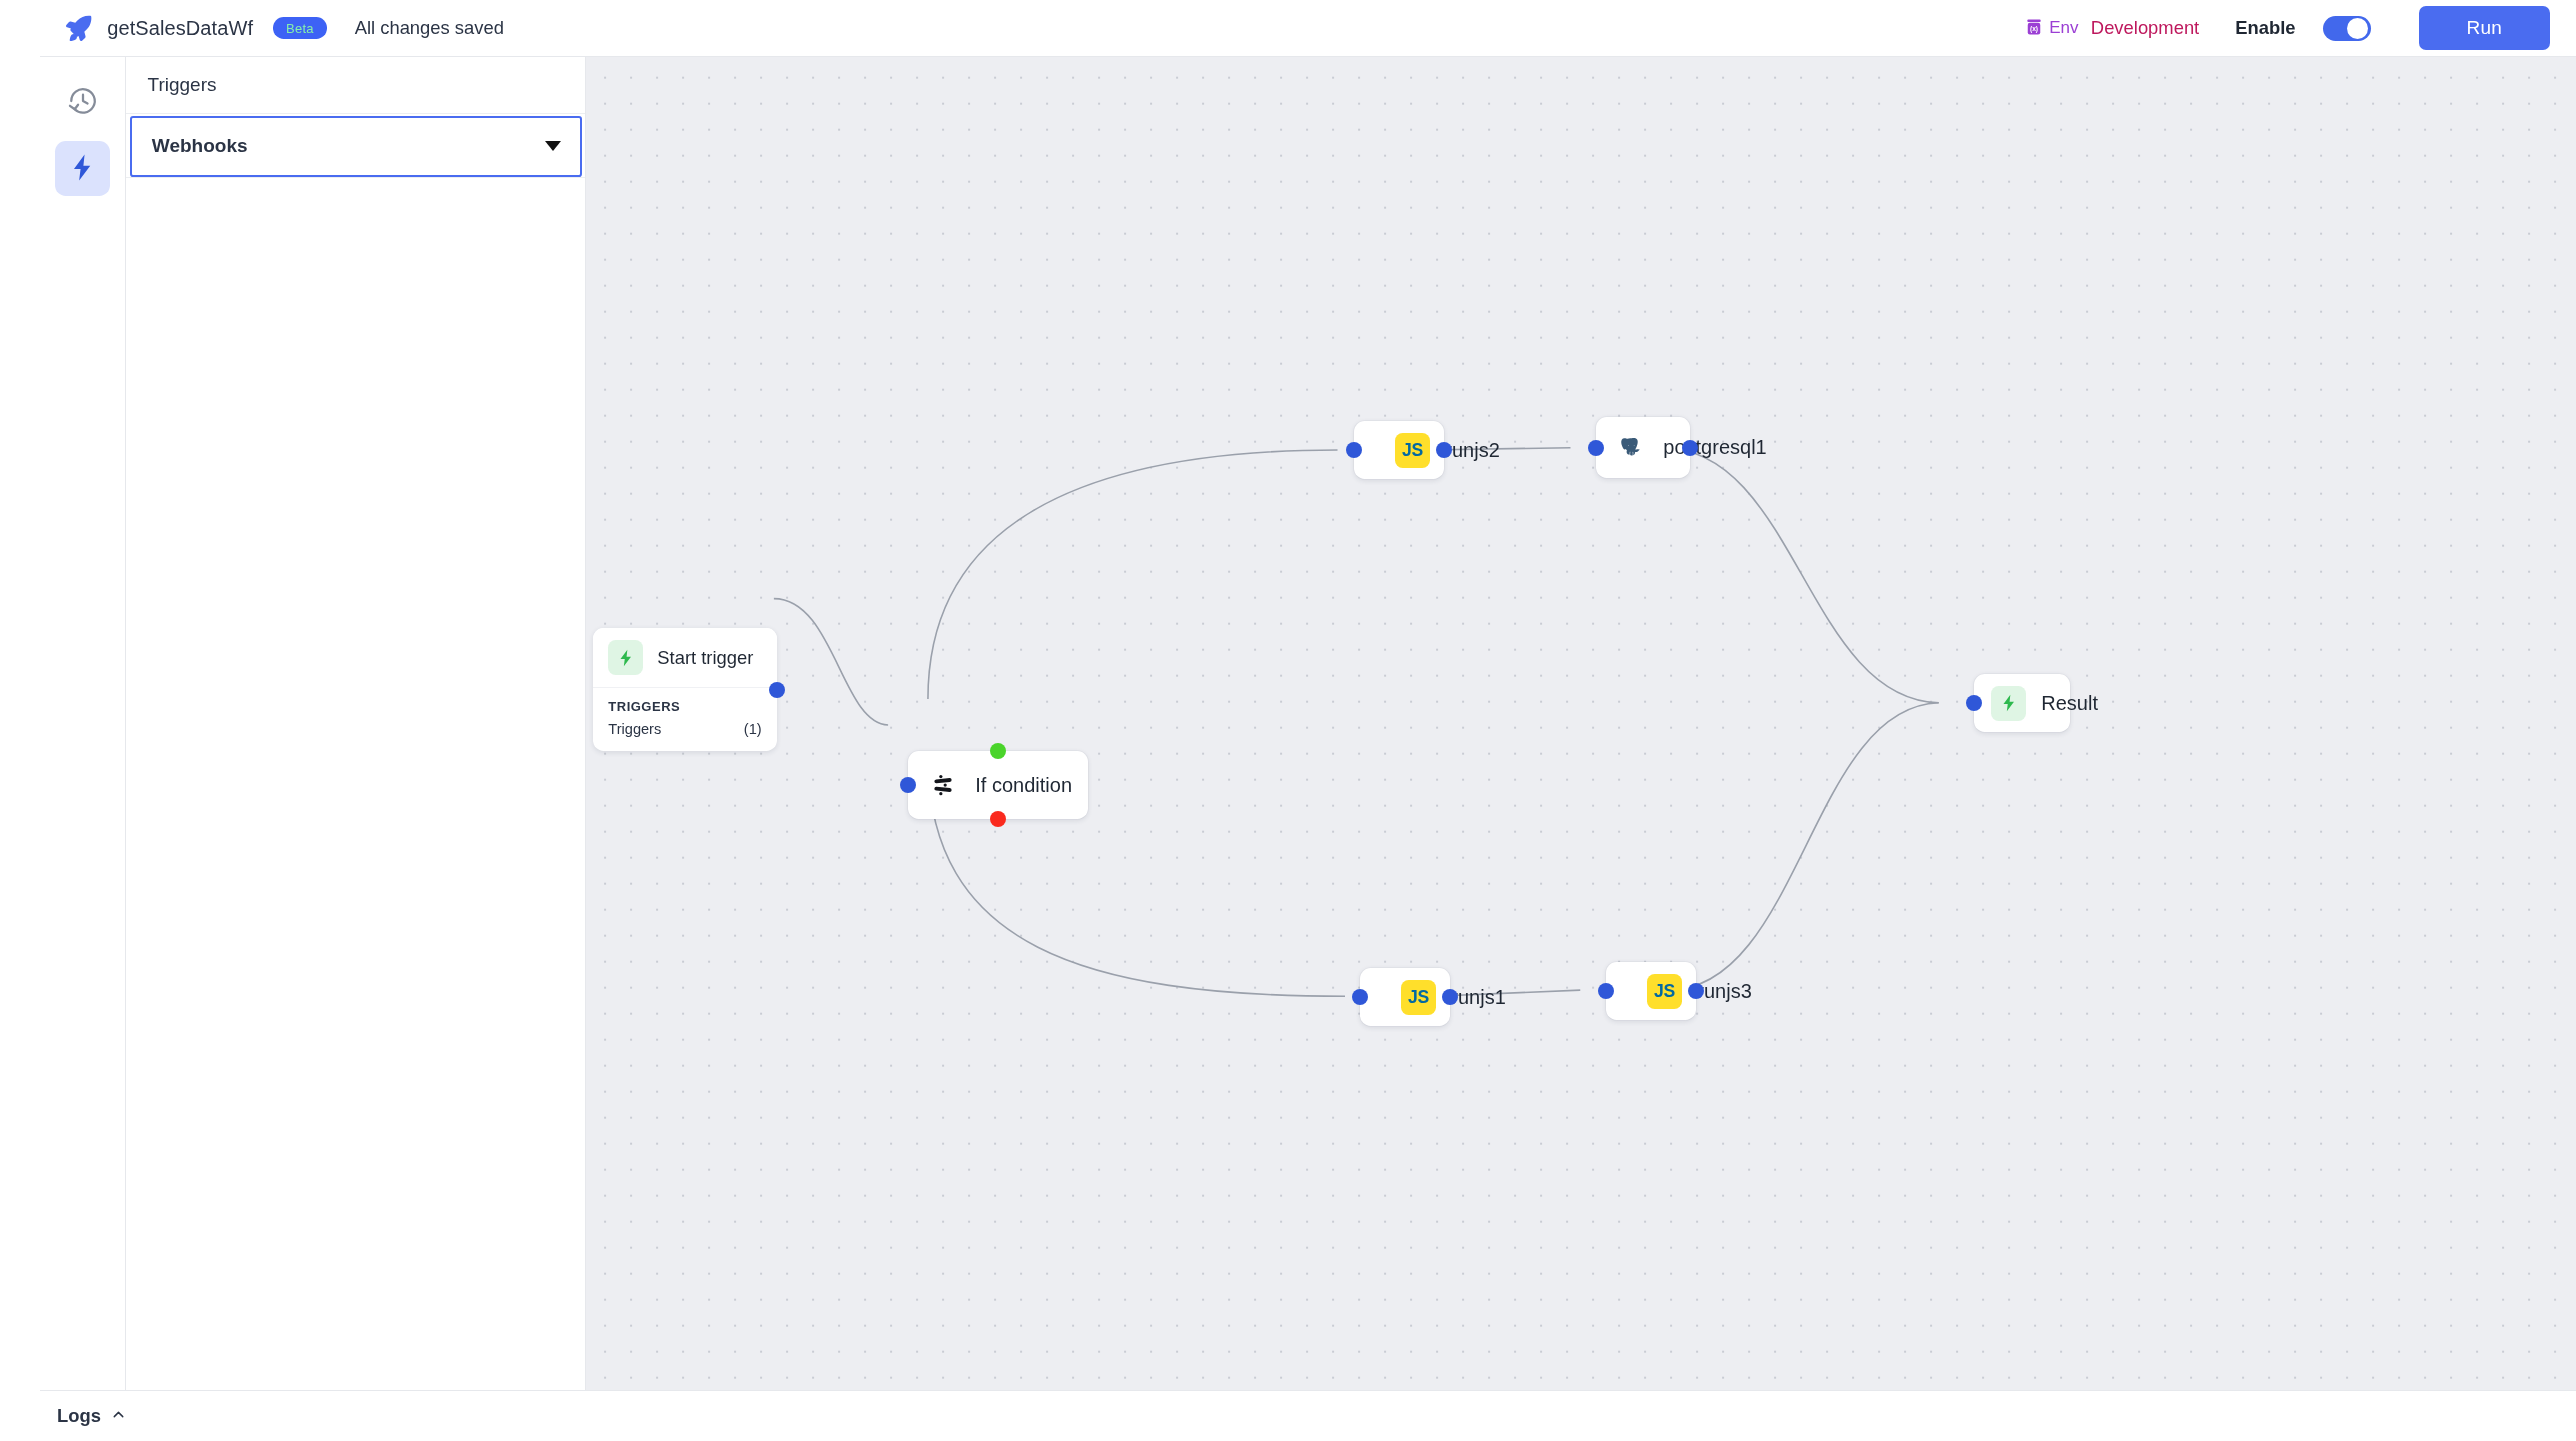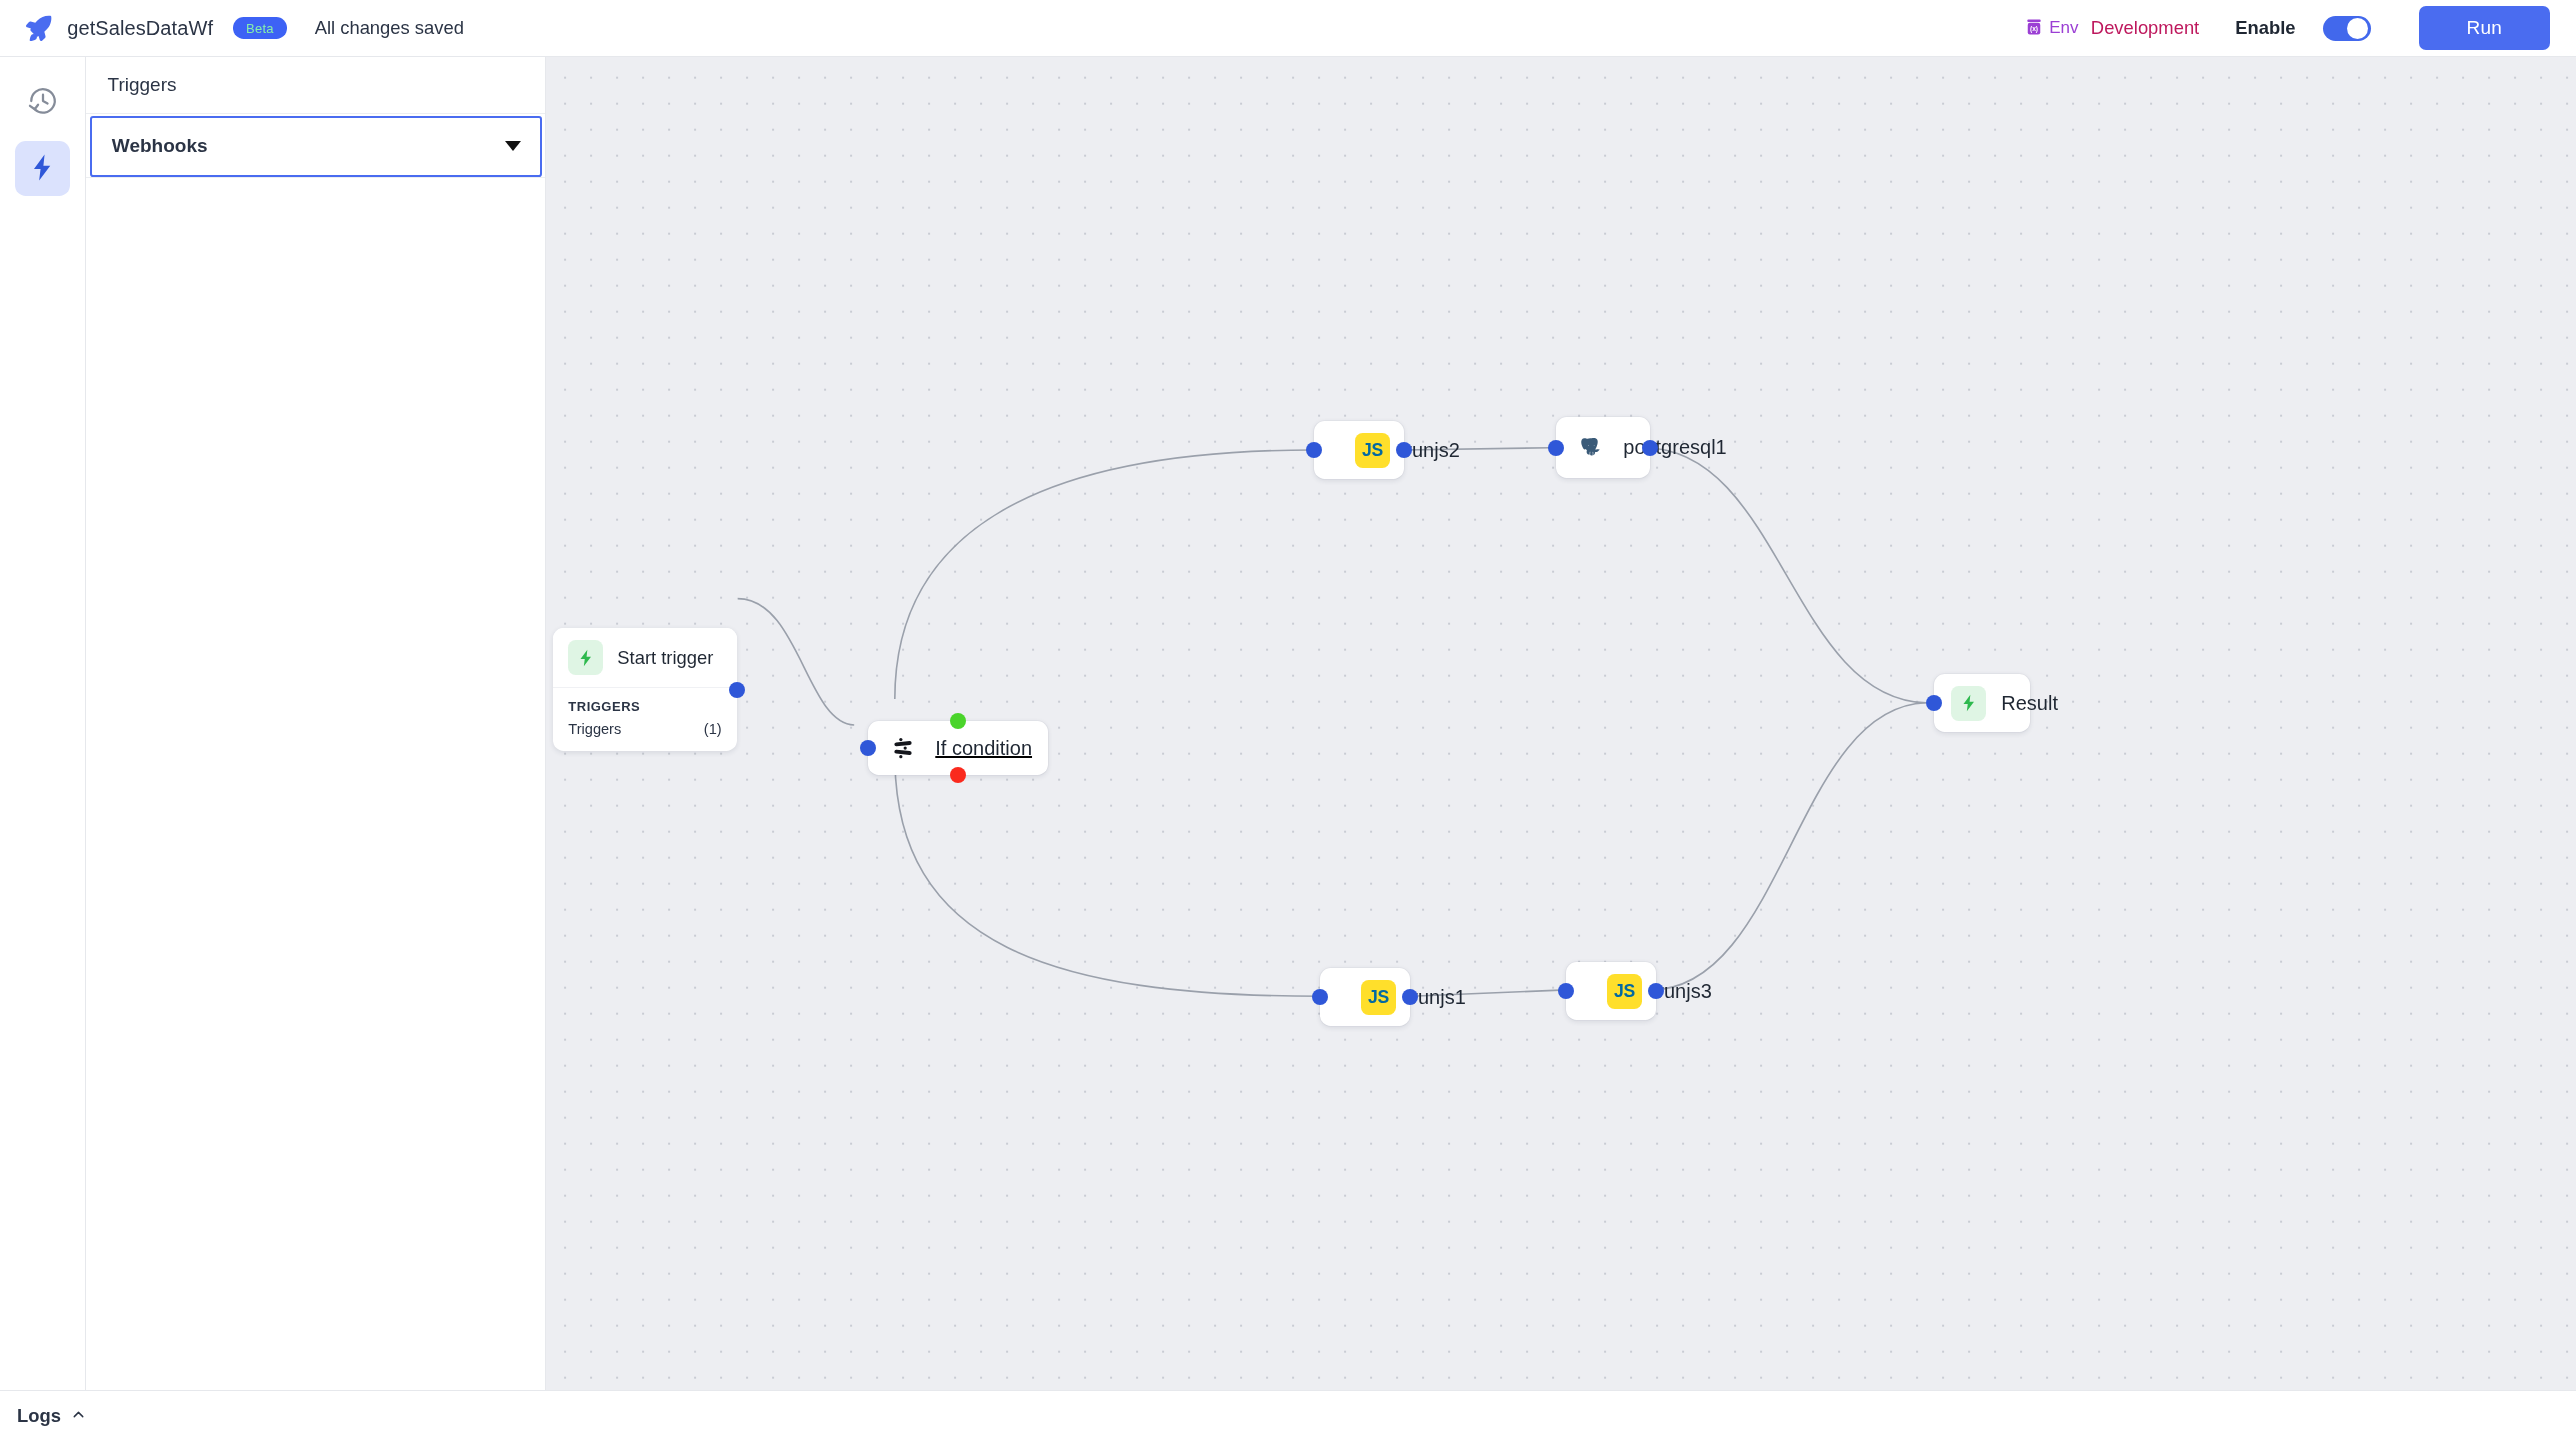--- a/index.html
+++ b/index.html
@@ -2,21 +2,21 @@
 <html style="font-size:12.3px"><head>
 <meta charset="utf-8">
 <style>
   * { margin:0; padding:0; box-sizing:border-box; }
   html, body {
     width:2576px; height:1441px;
     font-family:"Liberation Sans", sans-serif;
     background:#ffffff;
     overflow:hidden;
   }
-  .app { position:relative; width:2576px; height:1441px; display:flex; flex-direction:column; }
+  .app { position:relative; width:2576px; height:1441px; display:flex; flex-direction:column;padding-left:40px; }
 
   
   .header {
     height:57px; min-height:57px; background:#fff;
     border-bottom:0.8px solid #e6e8ec;
     display:flex; align-items:center; padding:0 26px 0 21.5px;
     position:relative; z-index:40;
   }
   .logo { width:35px; height:35px; display:flex; align-items:center; justify-content:center; margin-right:10.7px; }
   .wf-title { font-size:20px; color:#2b3445; font-weight:400; letter-spacing:0.1px; margin-right:20px; }
@@ -233,21 +233,21 @@
         </div>
         <div class="trigger-body">
           <div class="trigger-section">TRIGGERS</div>
           <div class="trigger-item">
             <span>Triggers</span>
             <span>(1)</span>
           </div>
         </div>
       </div>
 
-      <div class="node" style="left:322px;top:664px;width:180px;height:54px;text-decoration:underline;">
+      <div class="node" style="left:322px;top:694px;width:180px;height:68px;">
         <div class="node-row">
           <span class="icon-plain">
             <svg width="26" height="26" viewBox="0 0 24 24">
               <rect x="4" y="6.2" width="16" height="3.6" rx="1.8" fill="#14161c" transform="rotate(-6 12 8)"></rect>
               <rect x="4" y="14.2" width="16" height="3.6" rx="1.8" fill="#14161c" transform="rotate(6 12 16)"></rect>
               <circle cx="10" cy="4.2" r="1.5" fill="#14161c"></circle>
               <circle cx="14" cy="12" r="1.5" fill="#14161c"></circle>
               <circle cx="10" cy="20" r="1.5" fill="#14161c"></circle>
             </svg>
           </span>

